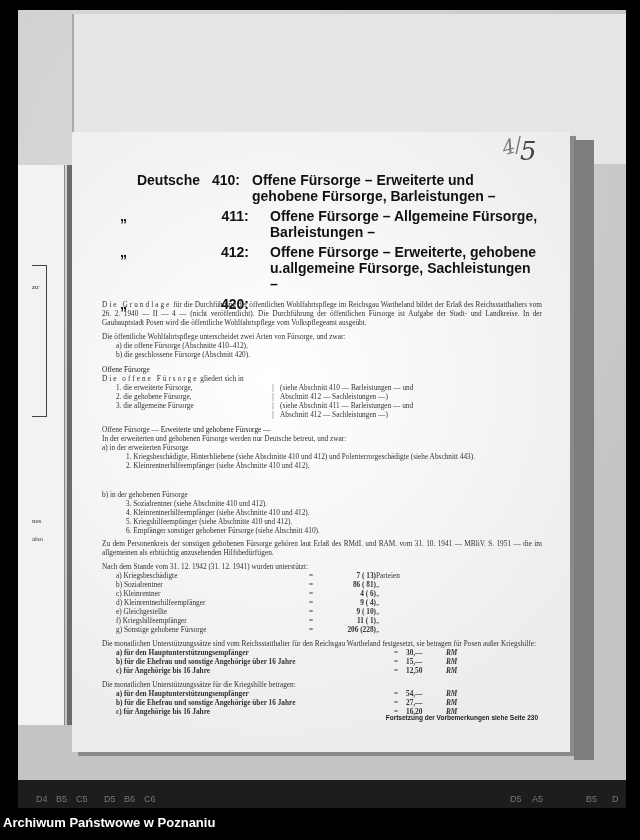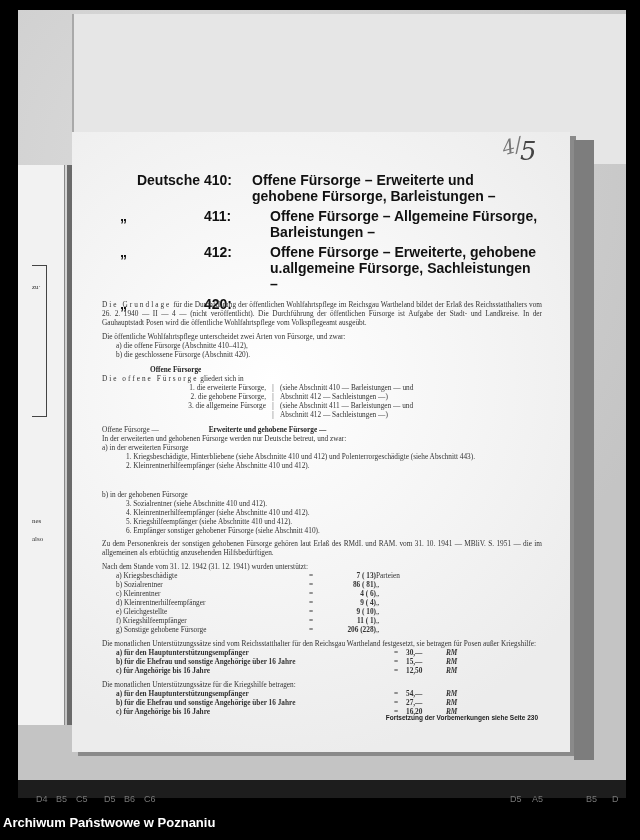--- a/index.html
+++ b/index.html
@@ -30,43 +30,43 @@
     box-shadow: 6px 4px 0 #8a8a8a;
   }
   .page-shadow { position: absolute; right: -24px; top: 8px; width: 20px; height: 620px; background: #7d7d7d; }
   .handwriting { position: absolute; font-family: "DejaVu Serif", serif; color: #444; font-style: italic; }
   .hw1 { left: 430px; top: 2px; font-size: 20px; transform: rotate(-15deg); color: #777; }
   .hw2 { left: 448px; top: 4px; font-size: 26px; }
   .headings { position: absolute; left: 30px; top: 40px; width: 440px; font-family: "Liberation Sans", sans-serif; font-weight: bold; font-size: 14px; line-height: 16px; color: #111; }
   .hrow { display: flex; margin-bottom: 4px; }
   .hlabel { width: 98px; text-align: right; padding-right: 4px; flex-shrink: 0; }
   .hlabel.ditto { text-align: left; padding-left: 18px; width: 80px; }
-  .hnum { width: 44px; flex-shrink: 0; text-align: left; padding-right: 4px; }
+  .hnum { width: 44px; flex-shrink: 0; text-align: center; padding-right: 4px; }
   .htext { flex: 1; }
   .body { position: absolute; left: 30px; top: 168px; width: 440px; font-size: 7.3px; line-height: 9px; color: #333; }
   .p { margin: 0 0 5px 0; text-align: justify; }
-  .b { font-weight: bold; color: #222; margin-left: 48px; }
+  .b { font-weight: normal; color: #222; }
   .spaced { letter-spacing: 2px; }
   .ind1 { padding-left: 14px; }
   .ind2 { padding-left: 24px; }
   .row { display: flex; }
-  .row .c1 { width: 150px; text-align: right; }
+  .row .c1 { width: 150px; }
   .row .c2 { width: 14px; text-align: center; }
   .stat-row { display: flex; }
   .stat-row .lbl { width: 180px; padding-left: 14px; }
   .stat-row .eq { width: 30px; text-align: center; }
   .stat-row .val { width: 50px; text-align: right; font-weight: bold; }
   .stat-row .unit { padding-left: 0; }
   .rate-row { display: flex; font-weight: bold; }
   .rate-row .lbl { width: 270px; padding-left: 14px; }
   .rate-row .eq { width: 20px; text-align: center; }
   .rate-row .val { width: 40px; }
   .rate-row .unit { font-style: italic; }
   .footnote { position: absolute; right: 32px; top: 582px; font-size: 6.5px; font-weight: bold; color: #222; font-family: "Liberation Sans", sans-serif; }
-  .scale-bar { position: absolute; left: 18px; top: 780px; width: 608px; height: 18px; background: #1d1d1d; color: #777; font-size: 9px; font-family: "Liberation Sans", sans-serif; }
+  .scale-bar { position: absolute; left: 18px; top: 780px; width: 608px; height: 28px; background: #1d1d1d; color: #777; font-size: 9px; font-family: "Liberation Sans", sans-serif; }
   .scale-bar span { position: absolute; top: 14px; }
   .footer { position: absolute; left: 3px; top: 815px; color: #fff; font-family: "Liberation Sans", sans-serif; font-weight: bold; font-size: 13px; }
 </style>
 </head>
 <body>
 
 <div class="backsheet"></div>
 <div class="backsheet-inner"></div>
 
 <div class="left-strip">

